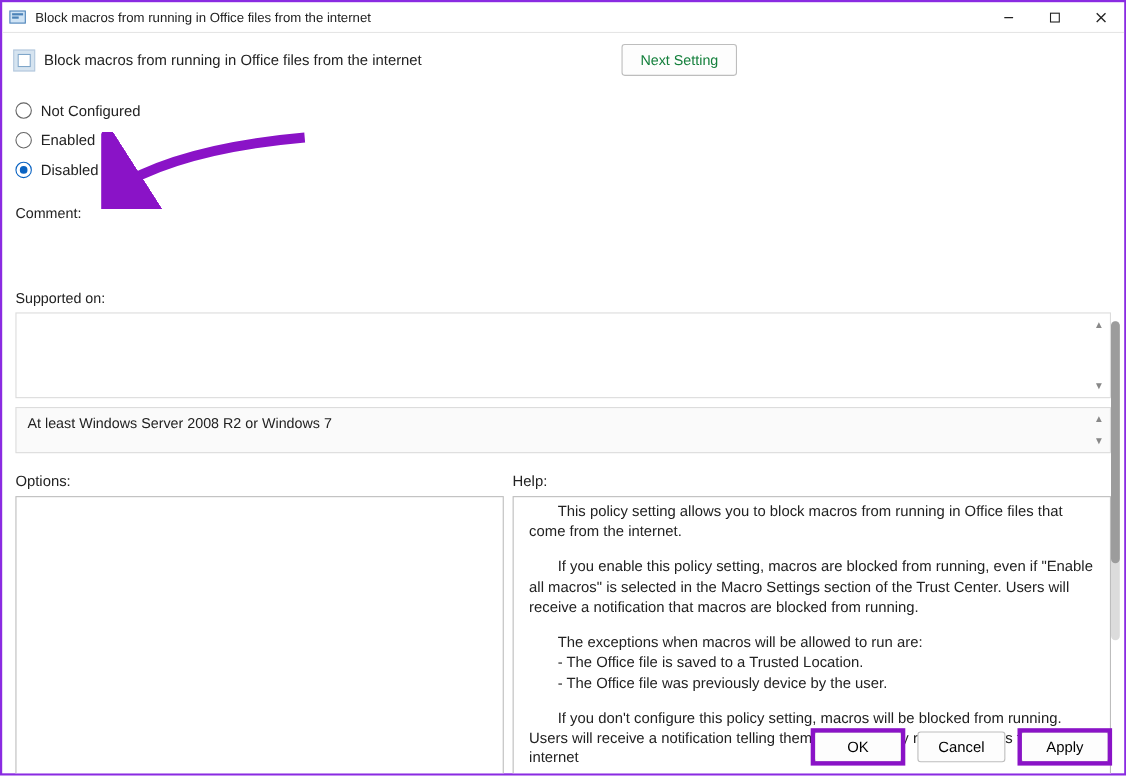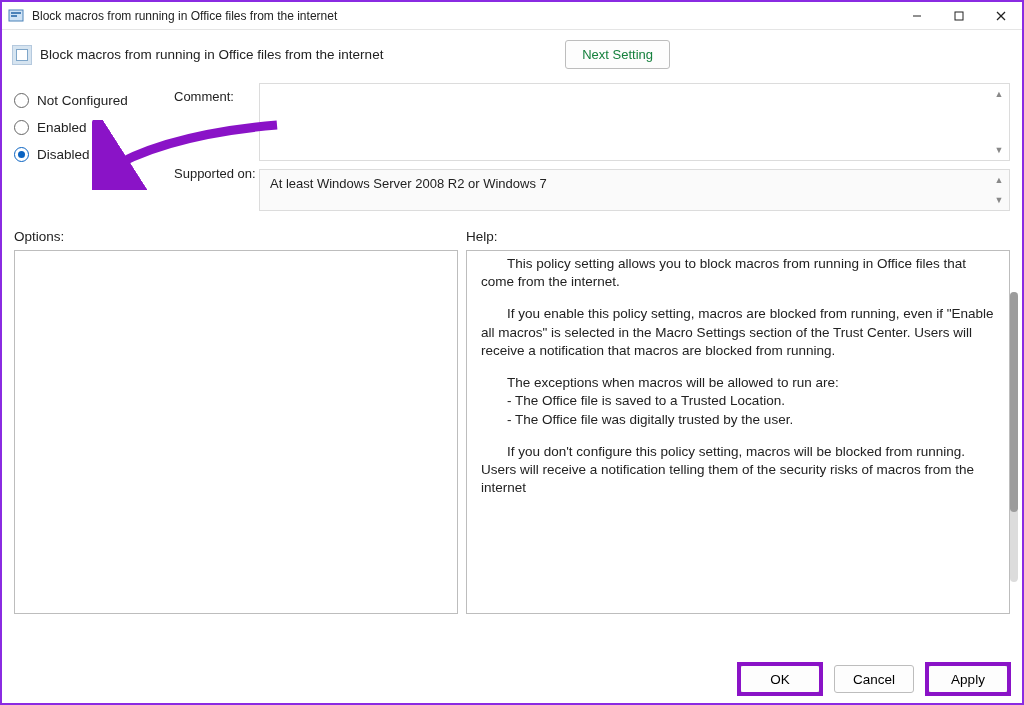--- a/index.html
+++ b/index.html
@@ -16,21 +16,21 @@
   
   .header { display: flex; align-items: center; padding: 10px 12px 8px 10px; }
   .header .hicon { width: 20px; height: 20px; background: #d6e4f0; border: 1px solid #b5c9de; margin-right: 8px; position: relative; }
   .header .hicon::after { content:""; position:absolute; inset:3px; border:1px solid #7fa6c9; background: #fff; }
   .header .htitle { font-size: 13.5px; color: #222; flex: 1; }
   .nav { display: flex; gap: 12px; margin-right: 340px; }
   .btn { border: 1px solid #bdbdbd; border-radius: 3px; background: #fdfdfd; font-size: 13px; padding: 6px 16px; color: #15803d; cursor: pointer; }
   .btn.disabled { color: #9a9a9a; cursor: default; }
 
   
-  .statewrap { display: flex; padding: 0 12px; }
+  .statewrap { display: flex; padding: 0 12px; flex-direction: column; }
   .radios { width: 160px; padding-top: 10px; }
   .radios label { display: flex; align-items: center; font-size: 13.5px; color: #222; margin: 6px 0 12px 0; cursor: pointer; }
   .radio { width: 15px; height: 15px; border: 1px solid #666; border-radius: 50%; margin-right: 8px; position: relative; background: #fff; }
   .radio.sel { border-color: #0a63c2; }
   .radio.sel::after { content:""; position:absolute; inset:3px; border-radius:50%; background:#0a63c2; }
 
   .labelscol { width: 85px; font-size: 13px; color: #222; }
   .labelscol .lbl1 { margin-top: 12px; }
   .labelscol .lbl2 { margin-top: 62px; }
 
@@ -142,21 +142,21 @@
 </div>
 
 <div class="splitbody">
   <div class="panel left"></div>
   <div class="panel right">
     <p class="indent">This policy setting allows you to block macros from running in Office files that come from the internet.</p>
     <p class="indent">If you enable this policy setting, macros are blocked from running, even if "Enable all macros" is selected in the Macro Settings section of the Trust Center. Users will receive a notification that macros are blocked from running.</p>
     <p>
       <span style="display:block;text-indent:26px">The exceptions when macros will be allowed to run are:</span>
       <span style="display:block;text-indent:26px">- The Office file is saved to a Trusted Location.</span>
-      <span style="display:block;text-indent:26px">- The Office file was digitally trusted by the user.</span>
+      <span style="display:block;text-indent:26px">- The Office file was previously device by the user.</span>
     </p>
     <p class="indent">If you don't configure this policy setting, macros will be blocked from running. Users will receive a notification telling them of the security risks of macros from the internet</p>
   </div>
 </div>
 
 <div class="scrollv">
     <div class="thumb"></div>
   </div>
 
 <div class="footer">

